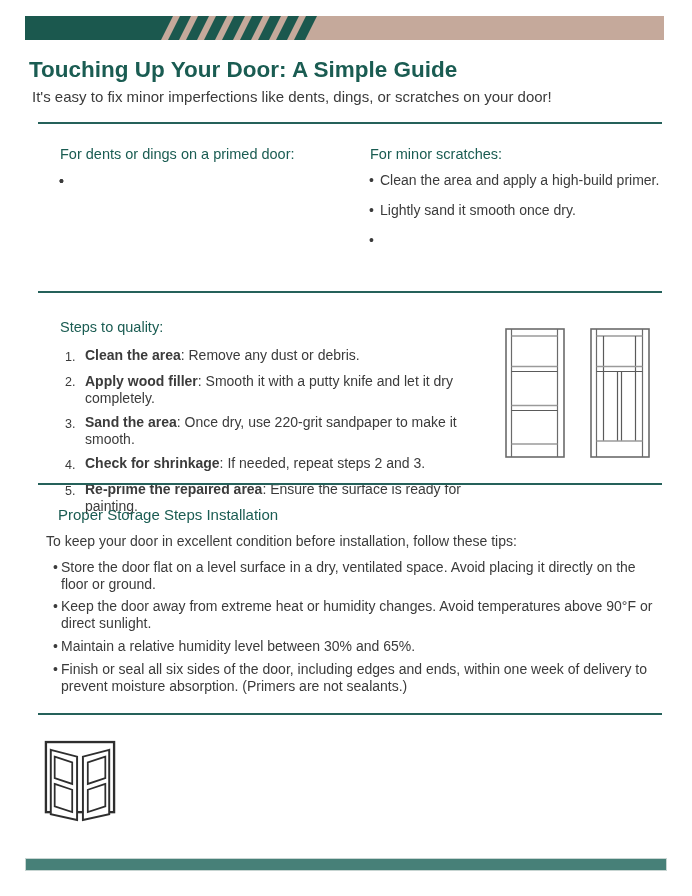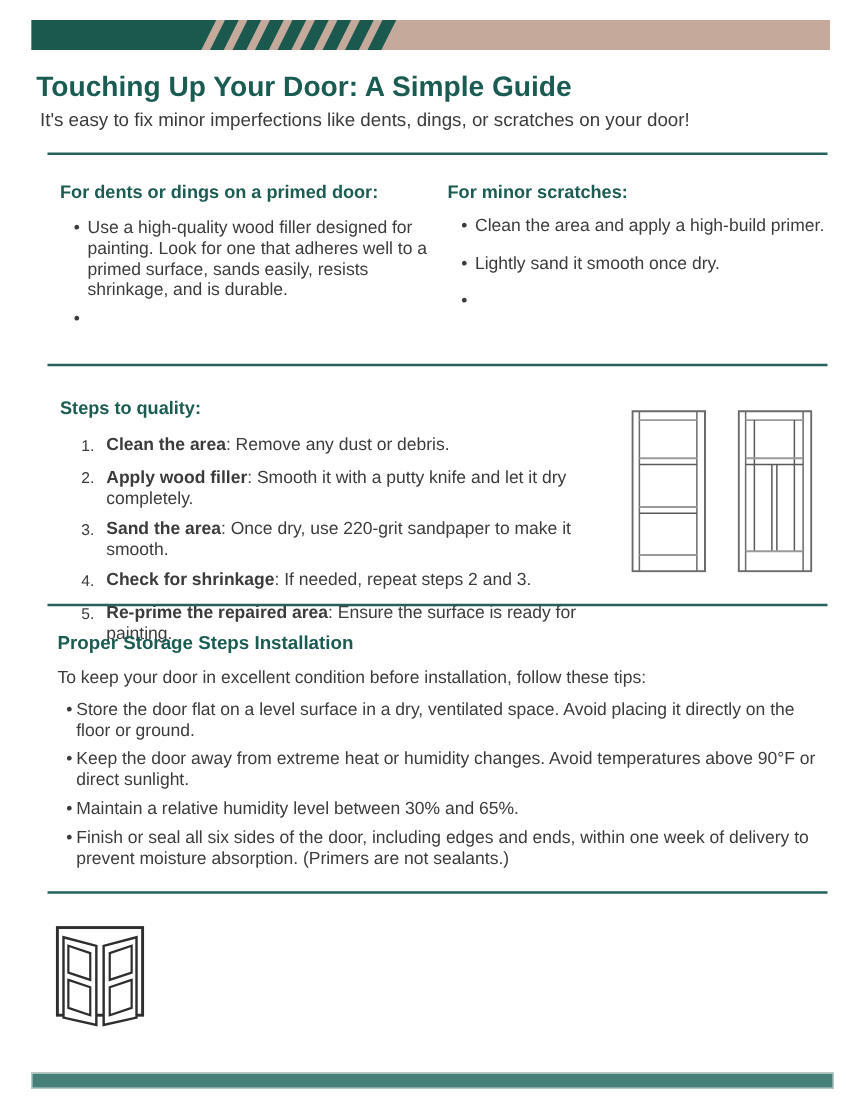--- a/index.html
+++ b/index.html
@@ -5,21 +5,21 @@
   html,body{margin:0;padding:0;background:#e8e8e8;}
   .page{
     position:relative;width:692px;height:896px;background:#ffffff;
     font-family:"Liberation Sans","DejaVu Sans",sans-serif;color:#3b3b3b;
     overflow:hidden;margin:0 auto;
   }
   .abs{position:absolute;}
   .title{left:29px;top:56px;font-size:22.5px;font-weight:bold;color:#1a5c52;line-height:27px;}
   .subtitle{left:32px;top:87px;font-size:15px;color:#3b3b3b;line-height:19px;}
   .divider{height:0;border:none;border-top:2.5px solid #25615a;margin:0;}
-  .sec-head{font-size:14.5px;font-weight:bold;color:#1a5c52;line-height:17px;}
+  .sec-head{font-size:14.5px;font-weight:normal;color:#1a5c52;line-height:17px;margin-left:12px;}
   .body-txt{font-size:14px;line-height:16.8px;color:#3b3b3b;}
   ul.blist{list-style:none;margin:10px 0 0 0;padding:0;}
   ul.blist li{position:relative;margin:0 0 6px 0;}
   ul.blist li .dot{position:absolute;top:0;}
   .col ul.blist li{padding-left:22px;}
   .col ul.blist li .dot{left:11px;}
   .storage ul.blist li{padding-left:15px;}
   .storage ul.blist li .dot{left:7px;}
   ol.steps{list-style:none;margin:0;padding:0;}
   ol.steps li{display:flex;margin:0 0 7.6px 0;}
@@ -50,21 +50,21 @@
   </svg>
 
   <div class="abs subtitle">It's easy to fix minor imperfections like dents, dings, or scratches on your door!</div>
   <div class="abs title">Touching Up Your Door: A Simple Guide</div>
 
   <hr class="abs divider" style="left:38px;top:122px;width:624px;">
 
   <div class="abs col" style="left:48px;top:146px;width:303px;">
     <div class="sec-head">For dents or dings on a primed door:</div>
     <ul class="blist body-txt">
-      <li><span class="dot">•</span><span>Use a high-quality wood filler designed for painting. Look for one that adheres well to a primed surface, sands easily, resists shrinkage, and is durable.</span></li>
+      <li><span class="dot">•</span></li>
       <li><span class="dot">•</span></li>
     </ul>
   </div>
 
   <div class="abs col" style="left:358px;top:146px;width:320px;">
     <div class="sec-head">For minor scratches:</div>
     <ul class="blist body-txt" style="margin-top:9px;">
       <li style="margin-bottom:13px;"><span class="dot">•</span><span>Clean the area and apply a high-build primer.</span></li>
       <li style="margin-bottom:13px;"><span class="dot">•</span><span>Lightly sand it smooth once dry.</span></li>
       <li style="margin-bottom:13px;"><span class="dot">•</span></li>

